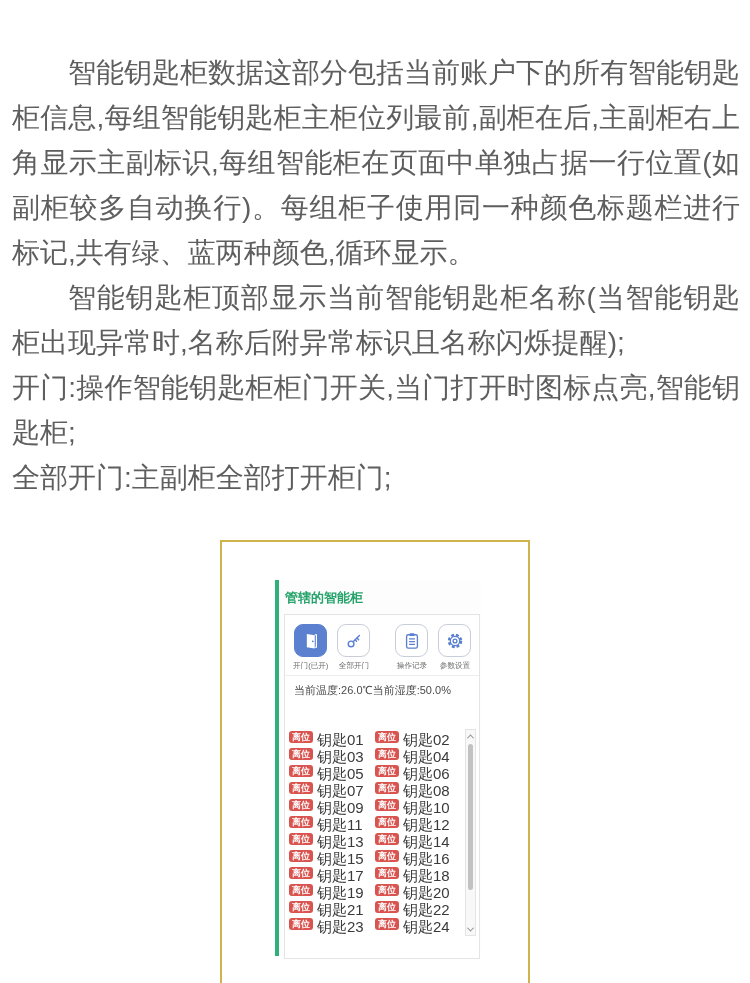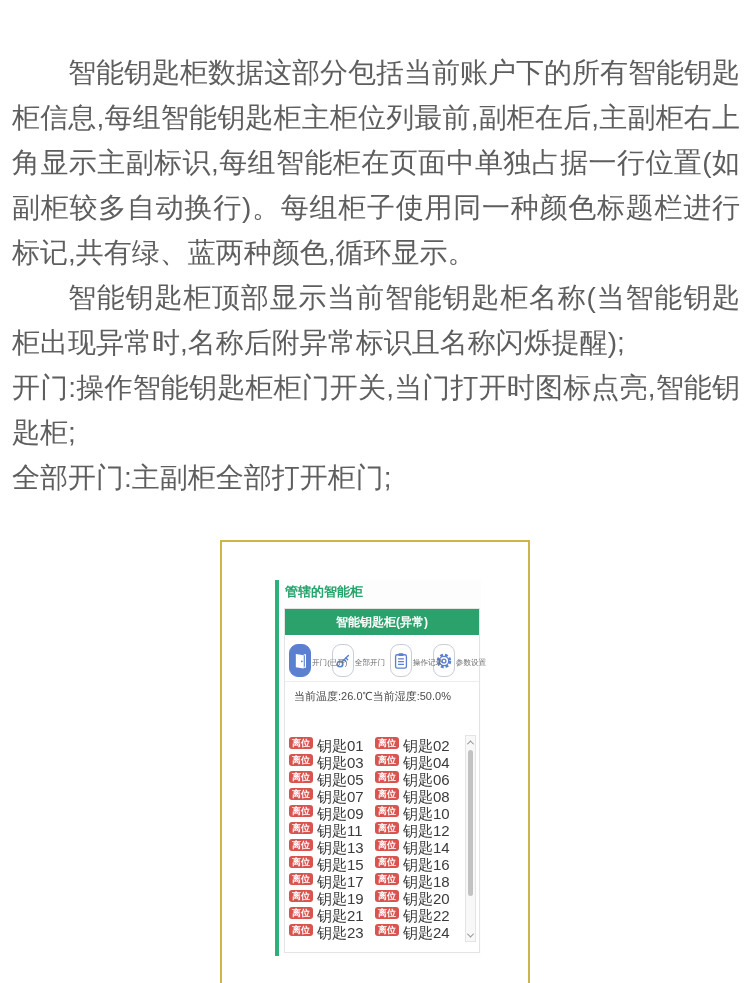--- a/index.html
+++ b/index.html
@@ -20,32 +20,32 @@
     width:306px;height:447px;border:2px solid #cfb34d;background:#ffffff;
     margin:40px auto 0 auto;position:relative;
   }
   .screenshot{
     position:absolute;left:53px;top:38px;width:206px;height:376px;
     background:#fdfdfd;
   }
   .green-bar{position:absolute;left:0;top:0;bottom:0;width:4px;background:#2fb07a;}
   .shot-content{margin-left:9px;padding-top:2px;}
   .section-title{
-    font-size:13px;font-weight:bold;color:#27a36c;margin:1px 0 7px 1px;
+    font-size:13px;font-weight:bold;color:#27a36c;margin:7px 0 7px 1px;
   }
   .card{
     width:196px;height:345px;border:1px solid #e4e4e4;background:#ffffff;
     box-sizing:border-box;
   }
   .card-header{
     height:26px;line-height:26px;background:#2ba26c;color:#ffffff;
     font-size:12px;font-weight:bold;text-align:center;
   }
   .actions{display:flex;padding:9px 3px 0 4px;}
-  .action{display:flex;flex-direction:row;align-items:center;width:43px;}
+  .action{display:flex;flex-direction:column;align-items:center;width:43px;}
   .actions .flex-gap{flex:1;}
   .icon-btn{
     width:33px;height:33px;border-radius:9px;display:flex;align-items:center;
     justify-content:center;background:#ffffff;border:1px solid #c8cdd8;
     box-sizing:border-box;cursor:pointer;
   }
   .icon-btn.active{background:#5a80cf;border-color:#5a80cf;}
   .action-label{
     font-size:8px;color:#6d6d6d;margin-top:3px;white-space:nowrap;
     transform:scale(0.95);
@@ -99,21 +99,20 @@
   <p>全部开门:主副柜全部打开柜门;</p>
 </div>
 
 <div class="figure-box">
   <div class="screenshot">
     <div class="green-bar"></div>
     <div class="shot-content">
       <div class="section-title">管辖的智能柜</div>
 
       <div class="card">
-        <div class="card-header">智能钥匙柜(异常)</div>
 
         <div class="actions">
           <div class="action">
             <div class="icon-btn active">
               <span>
                 <svg width="20" height="20" viewBox="0 0 24 24">
                   <path d="M7 3.5 L16.5 5 L16.5 21 L7 19.5 Z" fill="#ffffff"></path>
                   <path d="M16.5 4.5 H18.5 V19.5 H16.5" fill="none" stroke="#ffffff" stroke-width="1.4"></path>
                   <circle cx="14.2" cy="12.4" r="1.1" fill="#5a80cf"></circle>
                 </svg>

